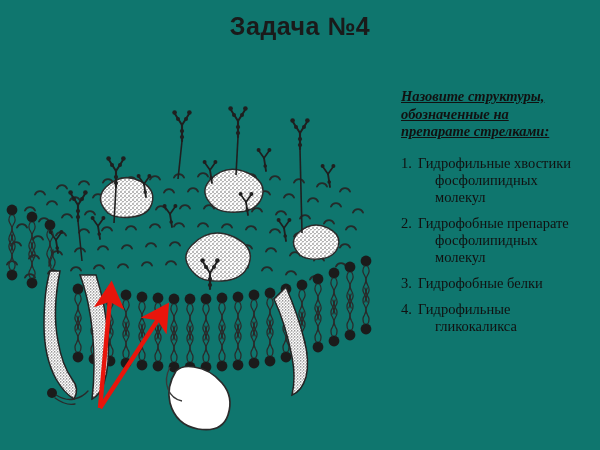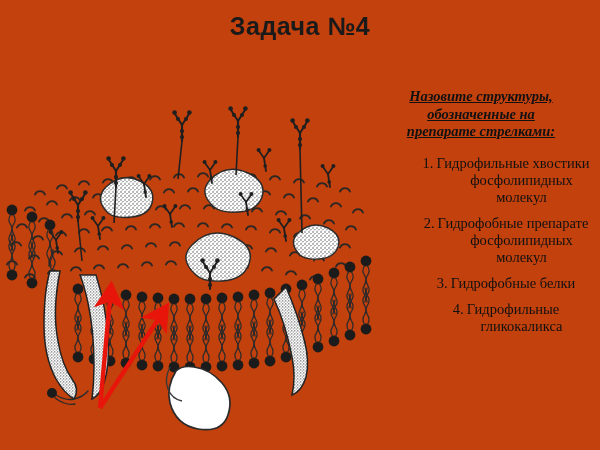--- a/index.html
+++ b/index.html
@@ -11,21 +11,21 @@
     width: 600px;
     height: 450px;
     overflow: hidden;
     font-family: "Liberation Serif", serif;
     position: relative;
   }
   #page {
     position: relative;
     width: 600px;
     height: 450px;
-    background: #c2410c;
+    background: #0f766e;
   }
 
   
   #title {
     position: absolute;
     top: 12px;
     left: 0;
     width: 600px;
     text-align: center;
     font-family: "Liberation Sans", sans-serif;
@@ -45,21 +45,20 @@
     height: 375px;
   }
   #figure svg { display: block; }
 
   
   #answers {
     position: absolute;
     left: 401px;
     top: 88px;
     width: 196px;
-    text-align: center;
   }
   #answers-heading {
     font-family: "Liberation Serif", serif;
     font-weight: bold;
     font-style: italic;
     text-decoration: underline;
     font-size: 14.5px;
     line-height: 17.5px;
     color: #111111;
     margin: 0 0 14px 0;

